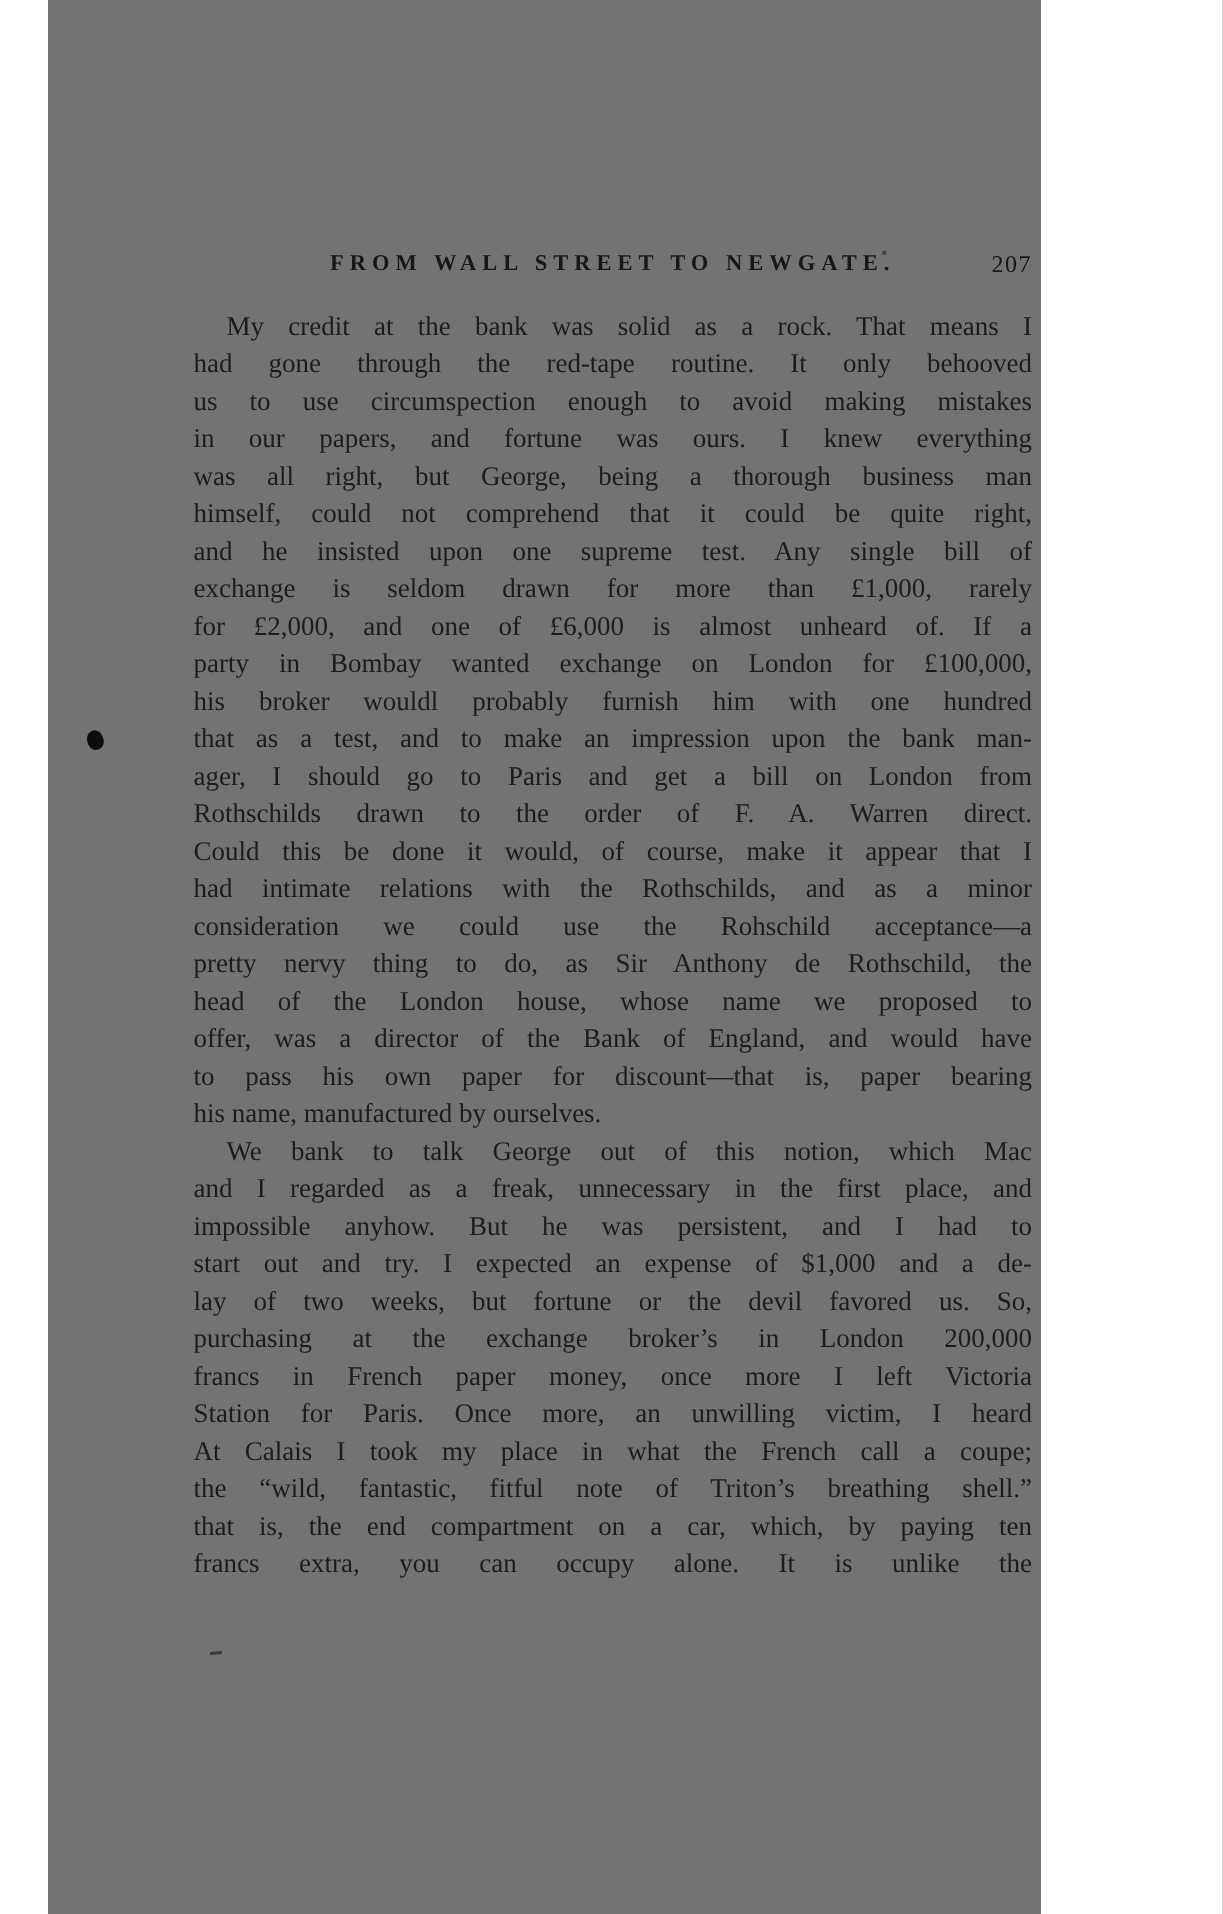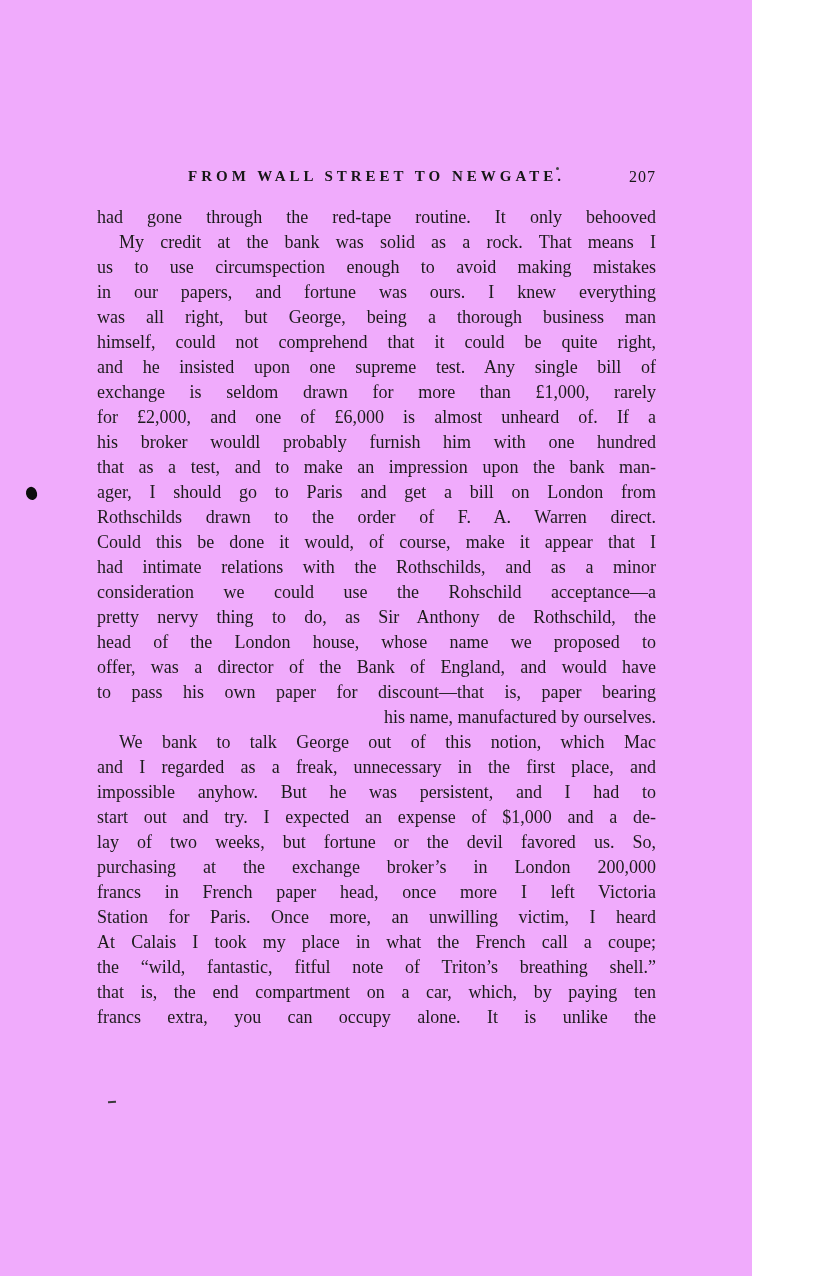--- a/index.html
+++ b/index.html
@@ -1,23 +1,24 @@
 <!DOCTYPE html>
 <html><head>
 <meta charset="utf-8">
 <style>
   html, body { margin: 0; padding: 0; background: #ffffff; }
   .page {
     position: relative;
-    width: 752px;
+    width: 662px;
     height: 1276px;
-    background: #f0abfc;
+    background: #737373;
     overflow: hidden;
     font-family: "Liberation Serif", "DejaVu Serif", serif;
     color: #1c1c1c;
+    margin-left: 32px;
   }
   .content {
     position: absolute;
     left: 97px;
     top: 168px;
     width: 559px;
   }
   .runninghead {
     position: relative;
     height: 22px;
@@ -40,21 +41,21 @@
     letter-spacing: 1px;
     color: #171717;
     text-align: center;
   }
   .paragraph { margin: 0; }
   .line {
     font-size: 18px;
     line-height: 25px;
     height: 25px;
     white-space: normal;
-    text-align: right;
+    text-align: left;
     overflow: hidden;
   }
   .line.j {
     text-align: justify;
     text-align-last: justify;
   }
   .line.indent { text-indent: 22px; }
   .ink-blot {
     position: absolute;
     left: 26px;
@@ -90,50 +91,51 @@
   <span class="stray-dash"></span>
   <span class="stray-dot" style="left:556px; top:167px;"></span>
 
   <div class="content">
     <div class="runninghead">
       <span class="title">FROM WALL STREET TO NEWGATE.</span>
       <span class="pagenum">207</span>
     </div>
     <div>
         <div class="paragraph">
+          <div class="line j indent">My credit at the bank was solid as a rock.  That means I</div>
           <div class="line j">had gone through the red-tape routine.  It only behooved</div>
-          <div class="line j indent">My credit at the bank was solid as a rock.  That means I</div>
           <div class="line j">us to use circumspection enough to avoid making mistakes</div>
           <div class="line j">in our papers, and fortune was ours.  I knew everything</div>
           <div class="line j">was all right, but George, being a thorough business man</div>
           <div class="line j">himself, could not comprehend that it could be quite right,</div>
           <div class="line j">and he insisted upon one supreme test.  Any single bill of</div>
           <div class="line j">exchange is seldom drawn for more than £1,000, rarely</div>
           <div class="line j">for £2,000, and one of £6,000 is almost unheard of.  If a</div>
+          <div class="line j">party in Bombay wanted exchange on London for £100,000,</div>
           <div class="line j">his broker wouldl probably furnish him with one hundred</div>
           <div class="line j">that as a test, and to make an impression upon the bank man-</div>
           <div class="line j">ager, I should go to Paris and get a bill on London from</div>
           <div class="line j">Rothschilds drawn to the order of  F. A. Warren direct.</div>
           <div class="line j">Could this be done it would, of course, make it appear that I</div>
           <div class="line j">had intimate relations with the Rothschilds, and as a minor</div>
           <div class="line j">consideration we could use the Rohschild acceptance—a</div>
           <div class="line j">pretty nervy thing to do, as Sir Anthony de Rothschild, the</div>
           <div class="line j">head of the London house, whose name we proposed to</div>
           <div class="line j">offer, was a director of the Bank of England, and would have</div>
           <div class="line j">to pass his own paper for discount—that is, paper bearing</div>
           <div class="line">his name, manufactured by ourselves.</div>
         </div>
         <div class="paragraph">
           <div class="line j indent">We bank to talk George out of this notion, which Mac</div>
           <div class="line j">and I regarded as a freak, unnecessary in the first place, and</div>
           <div class="line j">impossible anyhow.  But he was persistent, and I had to</div>
           <div class="line j">start out and try.  I expected an expense of $1,000 and a de-</div>
           <div class="line j">lay of two weeks, but fortune or the devil favored us.  So,</div>
           <div class="line j">purchasing at the exchange broker’s in London 200,000</div>
-          <div class="line j">francs in French paper head, once more I left Victoria</div>
+          <div class="line j">francs in French paper money, once more I left Victoria</div>
           <div class="line j">Station for Paris.  Once more, an unwilling victim, I heard</div>
           <div class="line j">At Calais I took my place in what the French call a coupe;</div>
           <div class="line j">the “wild, fantastic, fitful note of Triton’s breathing shell.”</div>
           <div class="line j">that is, the end compartment on a car, which, by paying ten</div>
           <div class="line j">francs extra, you can occupy alone.  It is unlike the</div>
         </div>
       </div>
   </div>
 </div>
 

